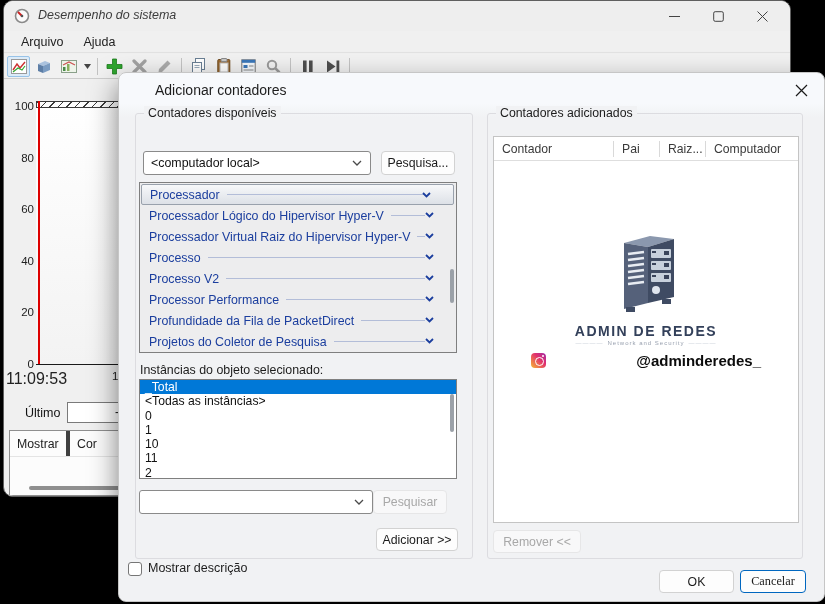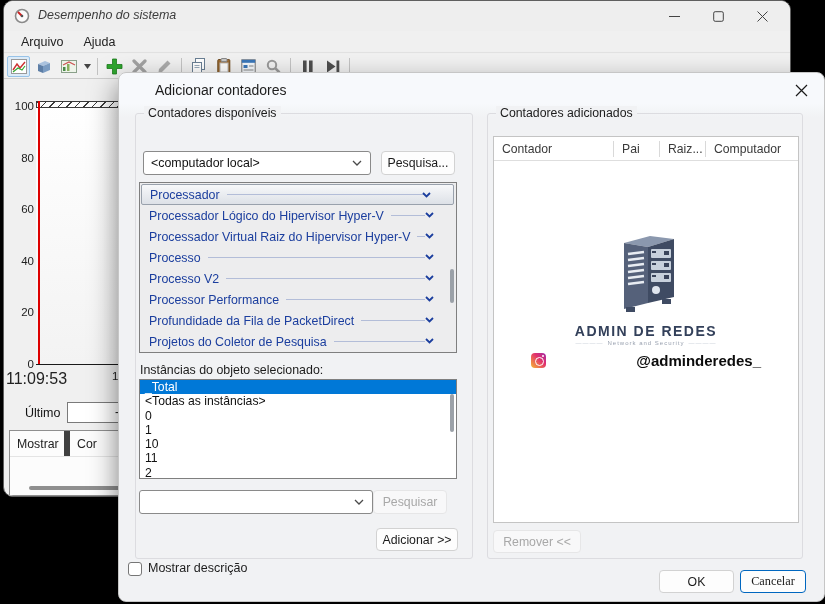--- a/index.html
+++ b/index.html
@@ -41,21 +41,21 @@
   .xtick-a { position:absolute; left:2px; top:369px; font-size:16px; color:#222; }
   .xtick-b { position:absolute; left:108px; top:369px; font-size:11.5px; color:#222; width:10px; overflow:hidden; white-space:nowrap; }
 
   .last-label { position:absolute; left:21px; top:405px; font-size:12.5px; color:#111; }
   .last-box { position:absolute; left:63px; top:401px; width:58px; height:21px; background:#fff;
               border:1px solid #7a7a7a; font-size:12px; color:#111; text-align:right; padding:2px 5px 0 0; }
 
   .legend { position:absolute; left:5px; top:429px; width:172px; height:66px; background:#fcfcfc;
             border:1px solid #8f8f8f; }
   .legend-head { display:flex; height:26px; border-bottom:1px solid #e4e4e4; align-items:center; }
-  .legend-head span { font-size:12.3px; color:#222; padding-left:7px; height:100%; line-height:26px; border-right:6px solid #404040; }
+  .legend-head span { font-size:12.3px; color:#222; padding-left:7px; height:100%; line-height:26px; border-right:4px solid #404040; }
   .legend-head span:nth-child(1){ width:60px; }
   .legend-head span:nth-child(2){ width:62px; }
   .legend-hscroll { position:absolute; left:3px; right:3px; bottom:4px; height:5px; }
   .legend-thumb { position:absolute; left:16px; width:100px; height:4px; background:#8f8f8f; border-radius:2px; }
 
   
   .dialog { position:absolute; left:118px; top:72px; width:707px; height:530px;
             background:linear-gradient(#f7f9fc 0px, #f7f9fc 30px, #f1f2f4 44px, #f1f2f4 100%);
             border:1px solid #c6c6c6; border-radius:8px; box-shadow:0 12px 28px rgba(0,0,0,.5); }
   .dlg-title { position:absolute; left:16px; top:9px; font-size:14px; color:#1d1d1d;margin-left:20px; }

